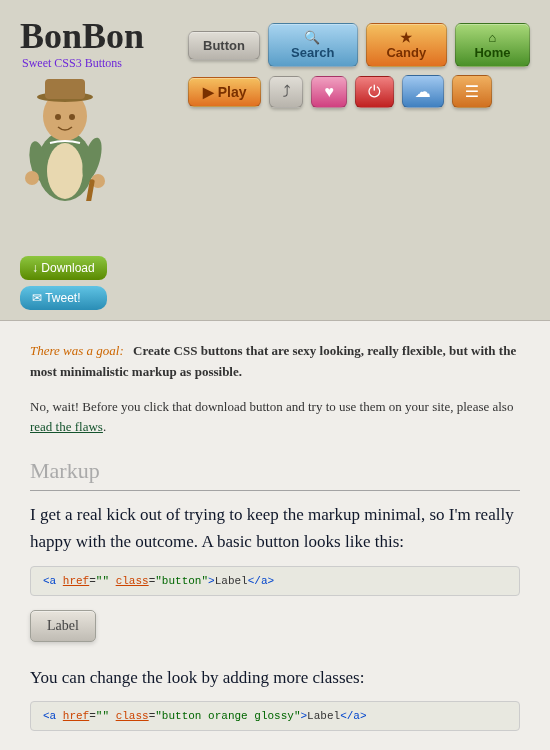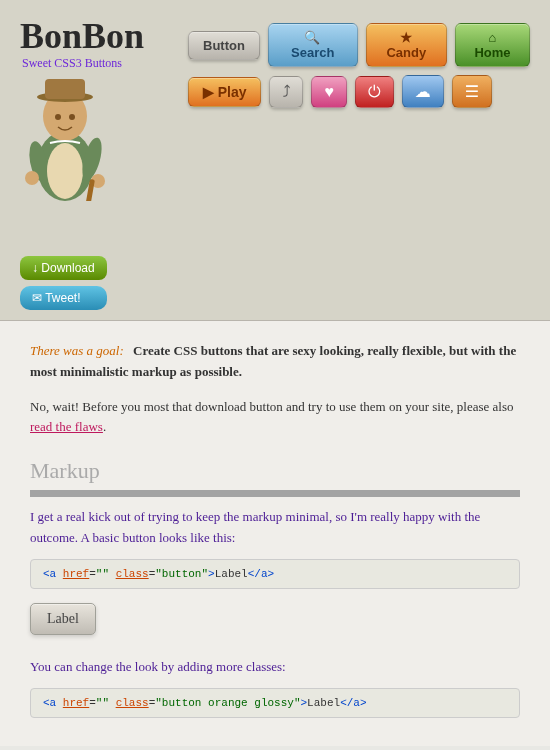--- a/index.html
+++ b/index.html
@@ -160,38 +160,38 @@
       color: #cc6600;
       font-style: italic;
     }
     .intro-goal span {
       color: #333;
       font-style: normal;
       font-weight: bold;
       margin-left: 6px;
     }
     .link-text {
-      color: #be185d;
+      color: #14532d;
     }
 
     
     .section-heading {
       font-size: 22px;
       color: #aaa;
       font-weight: normal;
       font-family: Georgia, serif;
       margin: 20px 0 10px 0;
-      border-bottom: 7px solid #a3a3a3;
+      border-bottom: 1px solid #a3a3a3;
       padding-bottom: 6px;
     }
 
     .section-text {
-      font-size: 13px;
+      font-size: 17px;
       line-height: 1.6;
-      color: #4c1d95;
+      color: #0f172a;
       margin-bottom: 10px;
     }
 
     
     .code-block {
       background: #e8e8e0;
       border: 1px solid #ccc;
       border-radius: 4px;
       padding: 8px 12px;
       font-family: 'Courier New', monospace;
@@ -284,21 +284,21 @@
 </div>
 
 <div class="divider"></div>
 
 <div class="content">
 
   <div class="intro-text">
     <span class="intro-goal">There was a goal:</span><span class="intro-goal"><span> Create CSS buttons that are sexy looking, really flexible, but with the most minimalistic markup as possible.</span></span>
   </div>
   <div class="intro-text">
-    <span>No, wait! Before you most that download button and try to use them on your site, please also </span><a class="link-text" href="#">read the flaws</a><span>.</span>
+    <span>No, wait! Before you click that download button and try to use them on your site, please also </span><a class="link-text" href="#">read the flaws</a><span>.</span>
   </div>
 
   <div class="section-heading">Markup</div>
 
   <div class="section-text">I get a real kick out of trying to keep the markup minimal, so I'm really happy with the outcome. A basic button looks like this:</div>
 
   <div class="code-block">
     <span class="code-blue">&lt;a</span> <span class="code-orange">href</span>=<span class="code-green">""</span> <span class="code-orange">class</span>=<span class="code-green">"button"</span><span class="code-blue">&gt;</span>Label<span class="code-blue">&lt;/a&gt;</span>
   </div>
 

